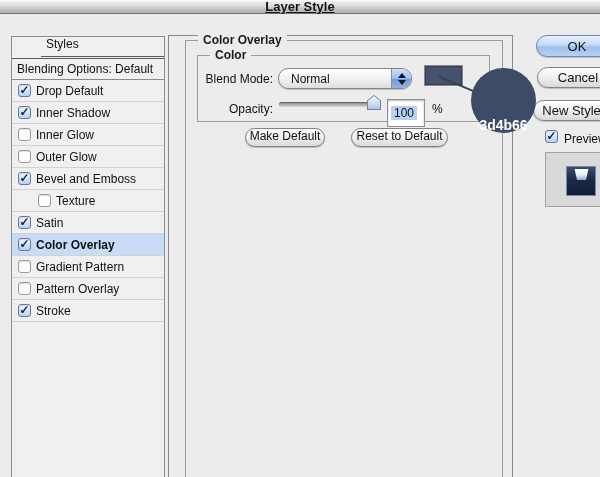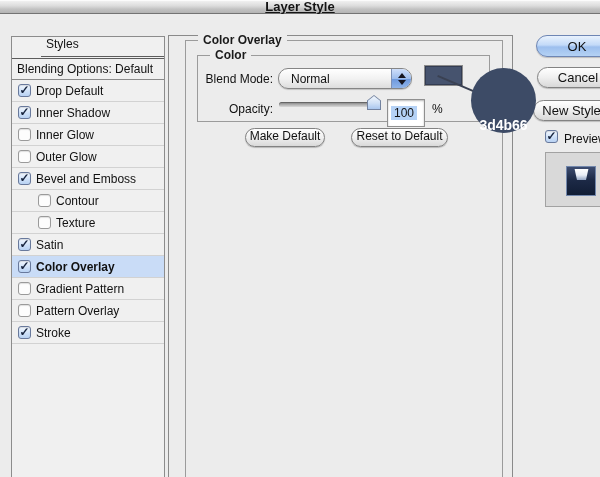--- a/index.html
+++ b/index.html
@@ -221,24 +221,20 @@
     <span class="lbl">Outer Glow</span>
   </div>
   <div class="row">
     <span class="cb checked">
         <span class="check">✓</span>
       </span>
     <span class="lbl">Bevel and Emboss</span>
   </div>
   <div class="row indent">
     <span class="cb"></span>
-    <span class="lbl">Contour</span>
-  </div>
-  <div class="row indent">
-    <span class="cb"></span>
     <span class="lbl">Texture</span>
   </div>
   <div class="row">
     <span class="cb checked">
         <span class="check">✓</span>
       </span>
     <span class="lbl">Satin</span>
   </div>
   <div class="row selected">
     <span class="cb checked">

